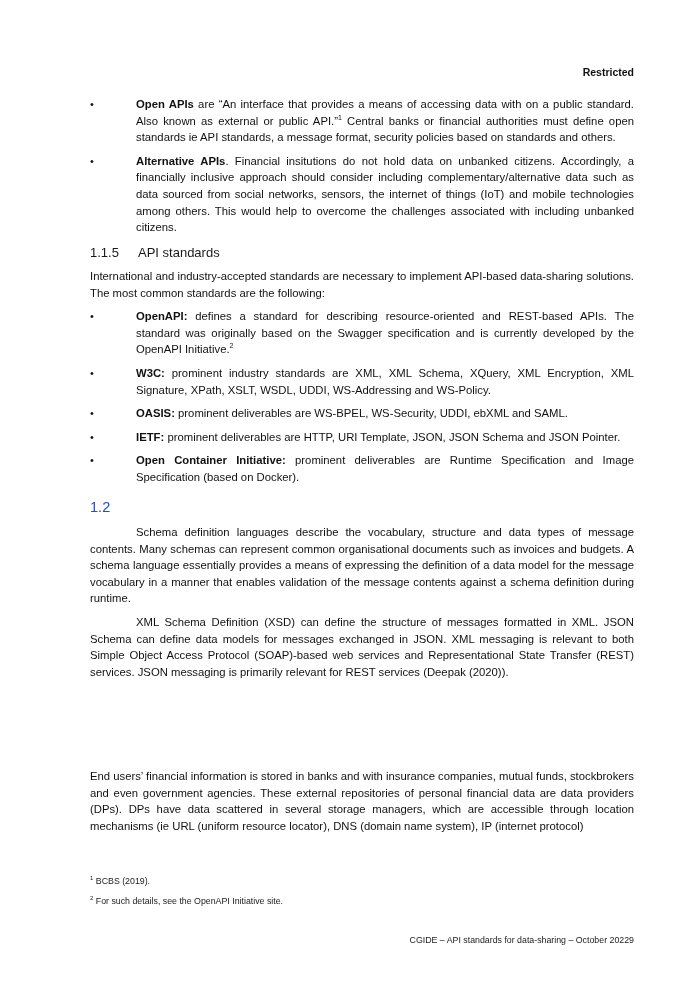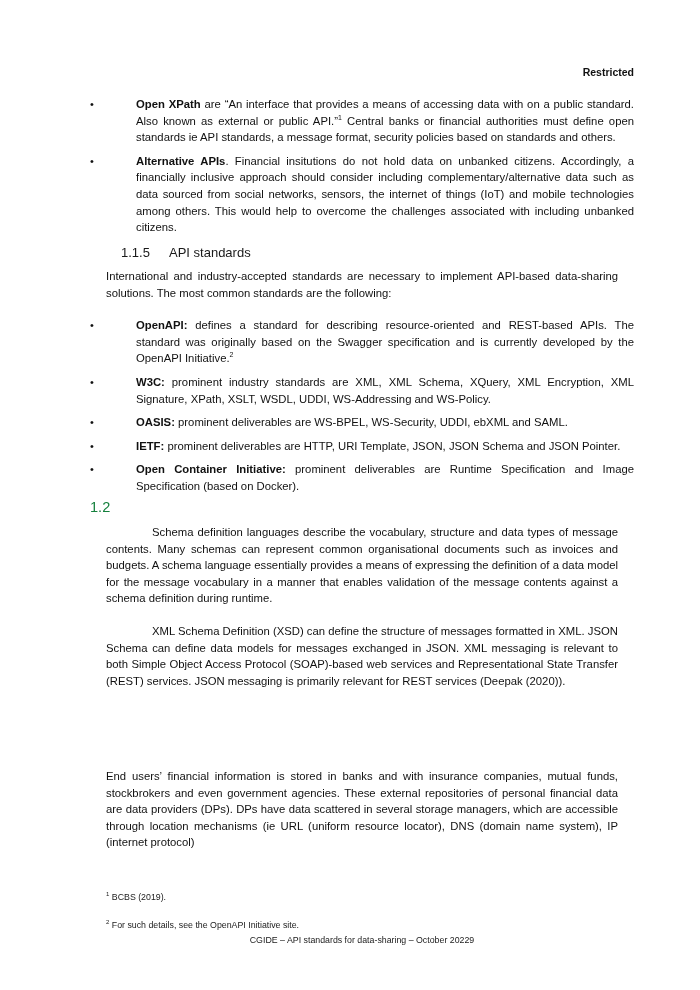--- a/index.html
+++ b/index.html
@@ -43,67 +43,67 @@
       margin: 0;
     }
     .bullet .dot {
       position: absolute;
       left: 0;
       top: 0;
       font-size: 11px;
     }
     .bullet b { font-weight: bold; }
     .bullet sup, p sup { font-size: 7px; line-height: 0; vertical-align: super; }
-    p { margin: 16px; }
+    p { margin: 0; }
     .h3 {
       font-size: 13px;
       line-height: 18px;
       color: #1a1a1a;
       display: flex;
     }
-    .h3 .num { width: 48px; margin-left: 31px; }
+    .h3 .num { width: 48px; }
     .h2 {
       font-size: 14.6px;
       line-height: 20px;
-      color: #15803d;
+      color: #1d4ed8;
       display: flex;
     }
     .h2 .num { width: 48px; }
     .indent { text-indent: 46px; }
     .footnotes {
       position: absolute;
       left: 90px;
       width: 544px;
       font-size: 8.8px;
       line-height: 12px;
       color: #1a1a1a;
     }
     .footnotes sup { font-size: 6px; vertical-align: super; line-height: 0; }
     .footer {
       position: absolute;
       left: 90px;
       width: 544px;
       top: 935px;
       font-size: 8.8px;
       display: flex;
-      justify-content: center;
+      justify-content: flex-end;
       color: #1a1a1a;
     }
   </style>
 </head>
 <body>
 
 <div class="page">
 
   <div class="restricted">Restricted</div>
 
   <div class="content" style="top:96px;">
     <div class="bullet">
       <span class="dot">•</span>
-      <b>Open XPath</b><span> are “An interface that provides a means of accessing data with on a public standard. Also known as external or public API.”</span><sup>1</sup><span> Central banks or financial authorities must define open standards ie API standards, a message format, security policies based on standards and others.</span>
+      <b>Open APIs</b><span> are “An interface that provides a means of accessing data with on a public standard. Also known as external or public API.”</span><sup>1</sup><span> Central banks or financial authorities must define open standards ie API standards, a message format, security policies based on standards and others.</span>
     </div>
     <div class="bullet" style="margin-top:7px;">
       <span class="dot">•</span>
       <b>Alternative APIs</b><span>. Financial insitutions do not hold data on unbanked citizens. Accordingly, a financially inclusive approach should consider including complementary/alternative data such as data sourced from social networks, sensors, the internet of things (IoT) and mobile technologies among others. This would help to overcome the challenges associated with including unbanked citizens.</span>
     </div>
   </div>
 
   <div class="content" style="top:244px;">
     <div class="h3">
       <span class="num">1.1.5</span>

